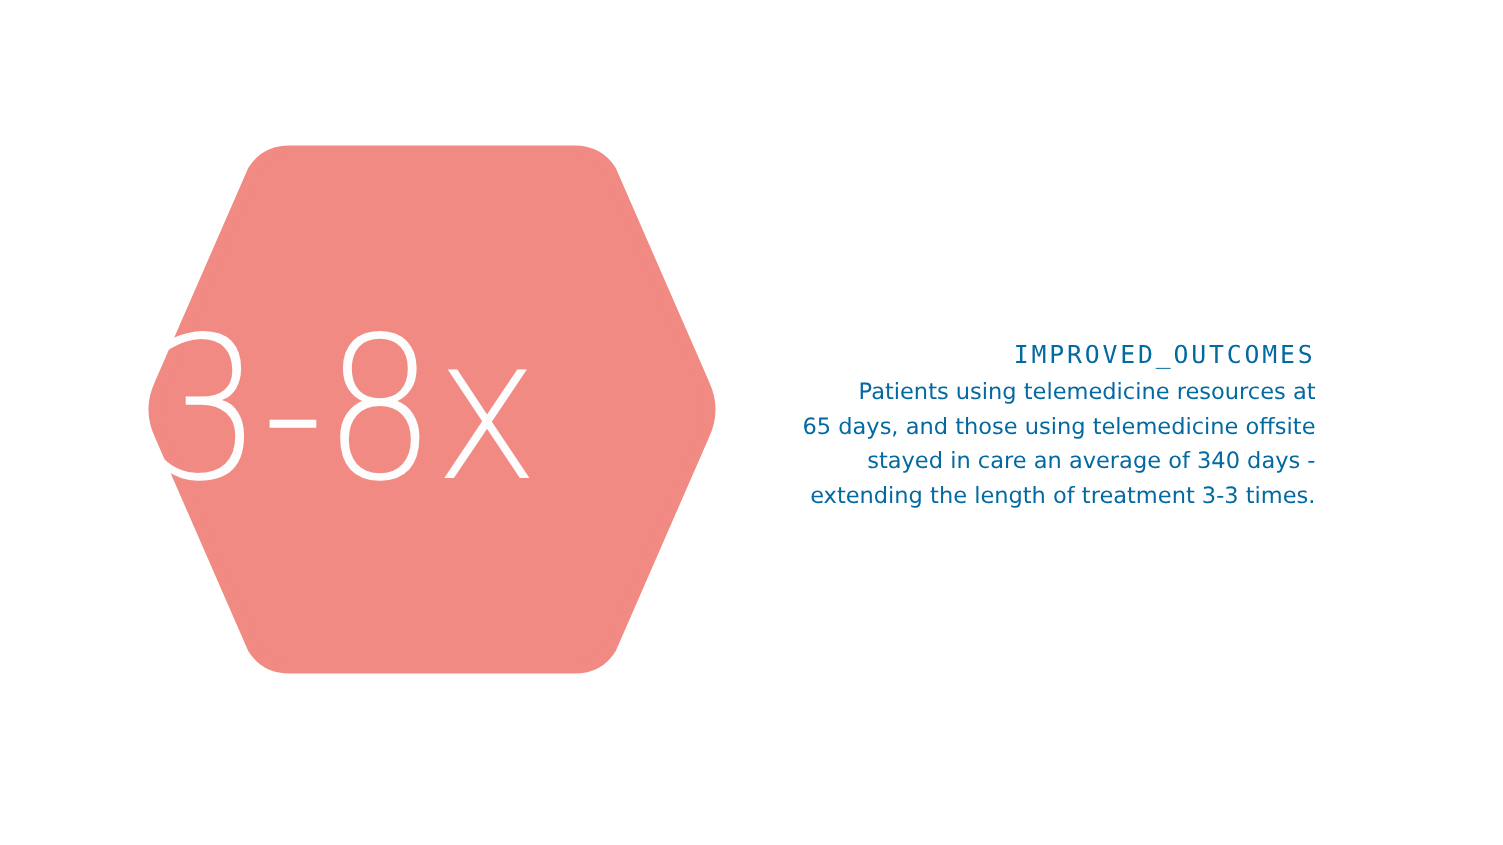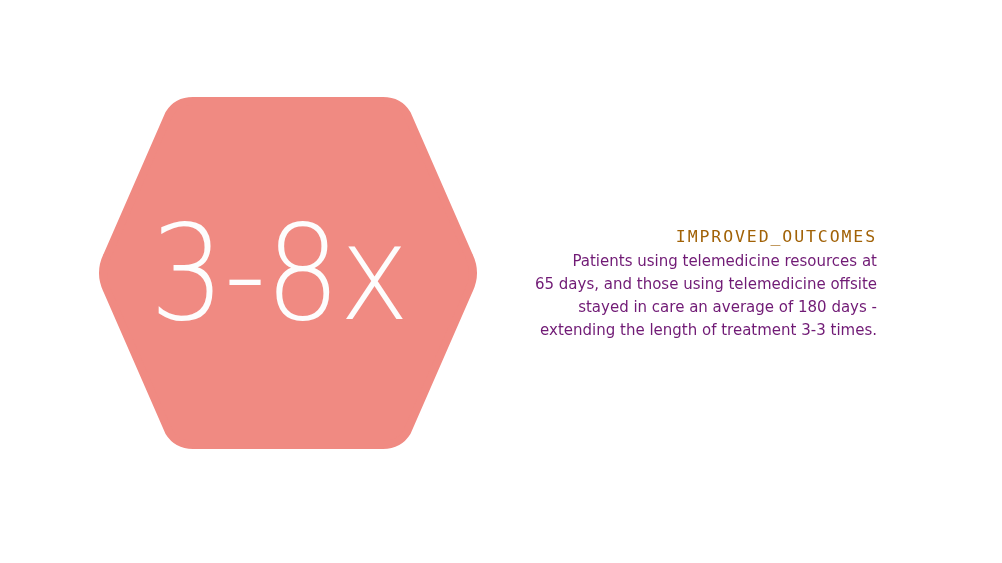--- a/index.html
+++ b/index.html
@@ -36,21 +36,21 @@
   }
 
   .badge-value {
     position: absolute;
     left: 0;
     top: 0;
     width: 376px;
     height: 352px;
     display: flex;
     align-items: center;
-    justify-content: center;
+    justify-content: flex-start;
     padding-right: 18px;
     box-sizing: border-box;
     pointer-events: none;
   }
   .badge-value-text {
     font-family: "DejaVu Sans", sans-serif;
     font-size: 118px;
     font-weight: 300;
     line-height: 1;
     color: #fdfdfd;
@@ -67,30 +67,30 @@
     top: 225px;
     width: 420px;
     text-align: right;
   }
 
   .eyebrow {
     font-family: "DejaVu Sans Mono", monospace;
     font-size: 16.5px;
     line-height: 24px;
     letter-spacing: 1.9px;
-    color: #a16207;
+    color: #0369a1;
     white-space: nowrap;
     margin: 0 0 1px 0;
   }
 
   .body-copy {
     font-family: "DejaVu Sans", sans-serif;
     font-size: 15px;
     line-height: 23px;
-    color: #701a75;
+    color: #0369a1;
     margin: 0;
   }
   .body-copy .line {
     display: block;
     white-space: nowrap;
   }
 </style>
 </head>
 <body>
 
@@ -115,18 +115,18 @@
     <div class="badge-value">
       <span class="badge-value-text">3-8x</span>
     </div>
   </div>
 
   <div class="textblock">
     <div class="eyebrow">IMPROVED_OUTCOMES</div>
     <div class="body-copy">
       <span class="line">Patients using telemedicine resources at</span>
       <span class="line">65 days, and those using telemedicine offsite</span>
-      <span class="line">stayed in care an average of 180 days -</span>
+      <span class="line">stayed in care an average of 340 days -</span>
       <span class="line">extending the length of treatment 3-3 times.</span>
     </div>
   </div>
 
 </div>
 
 </body></html>

